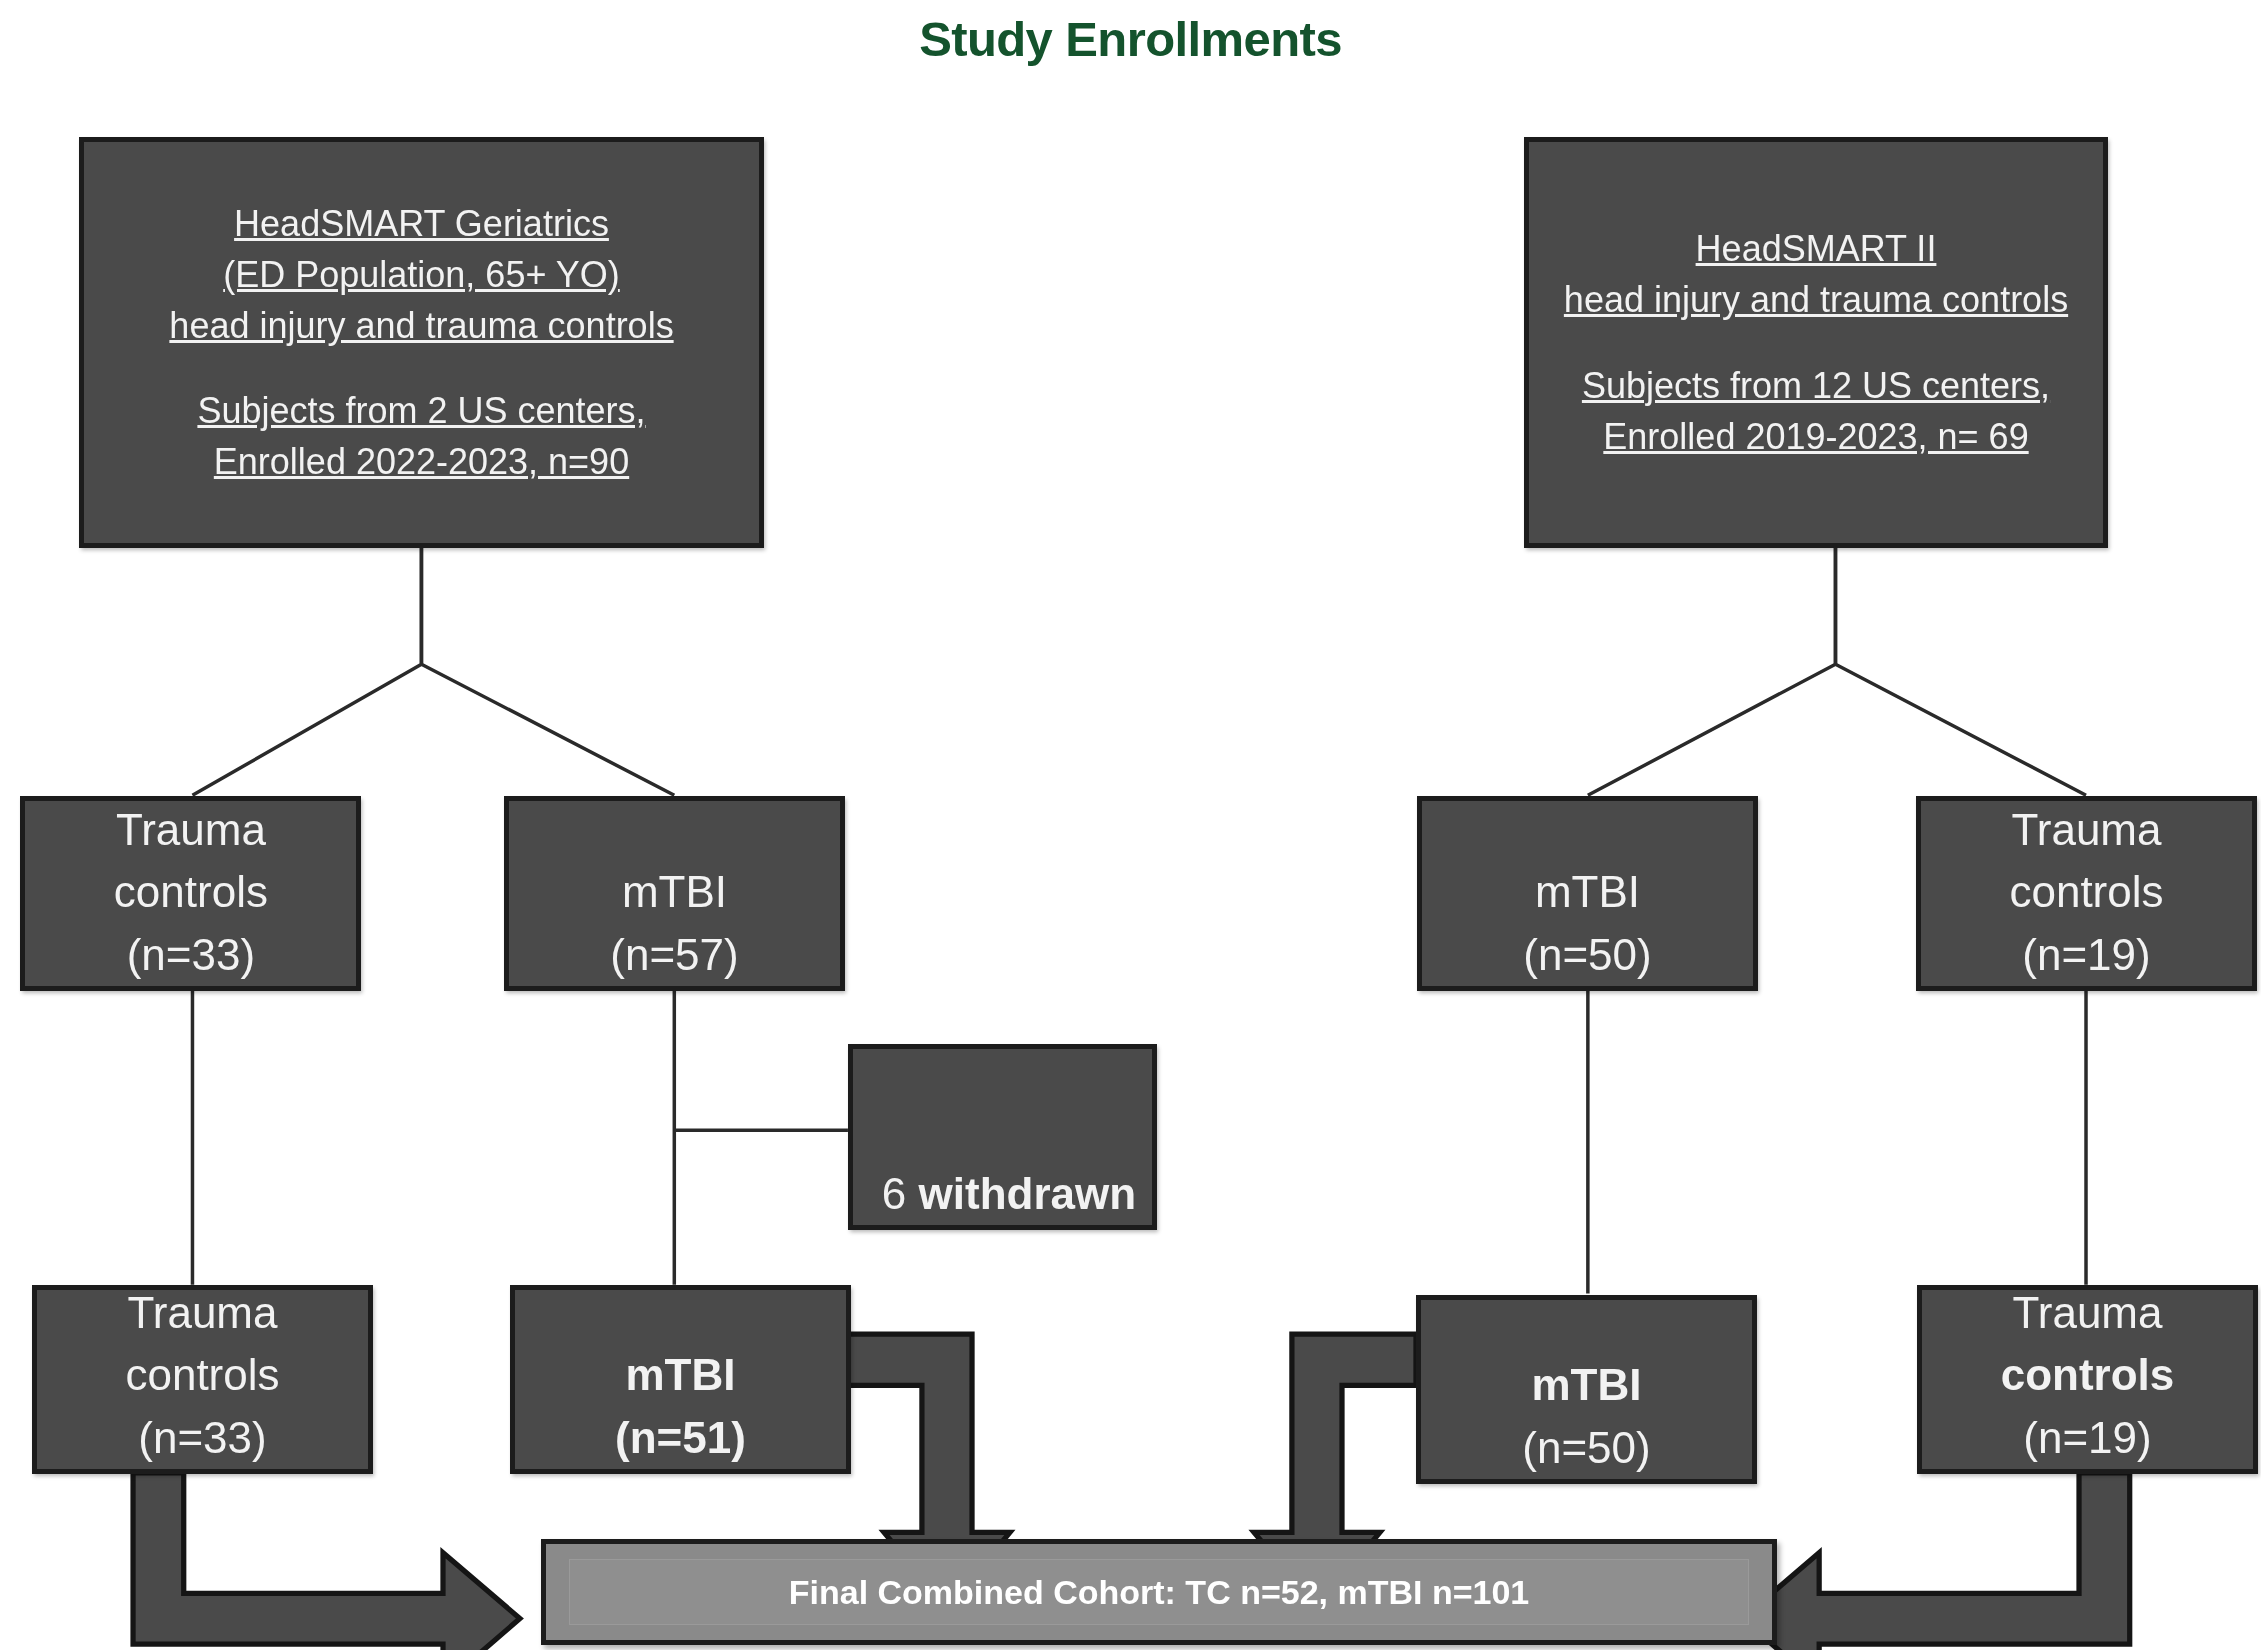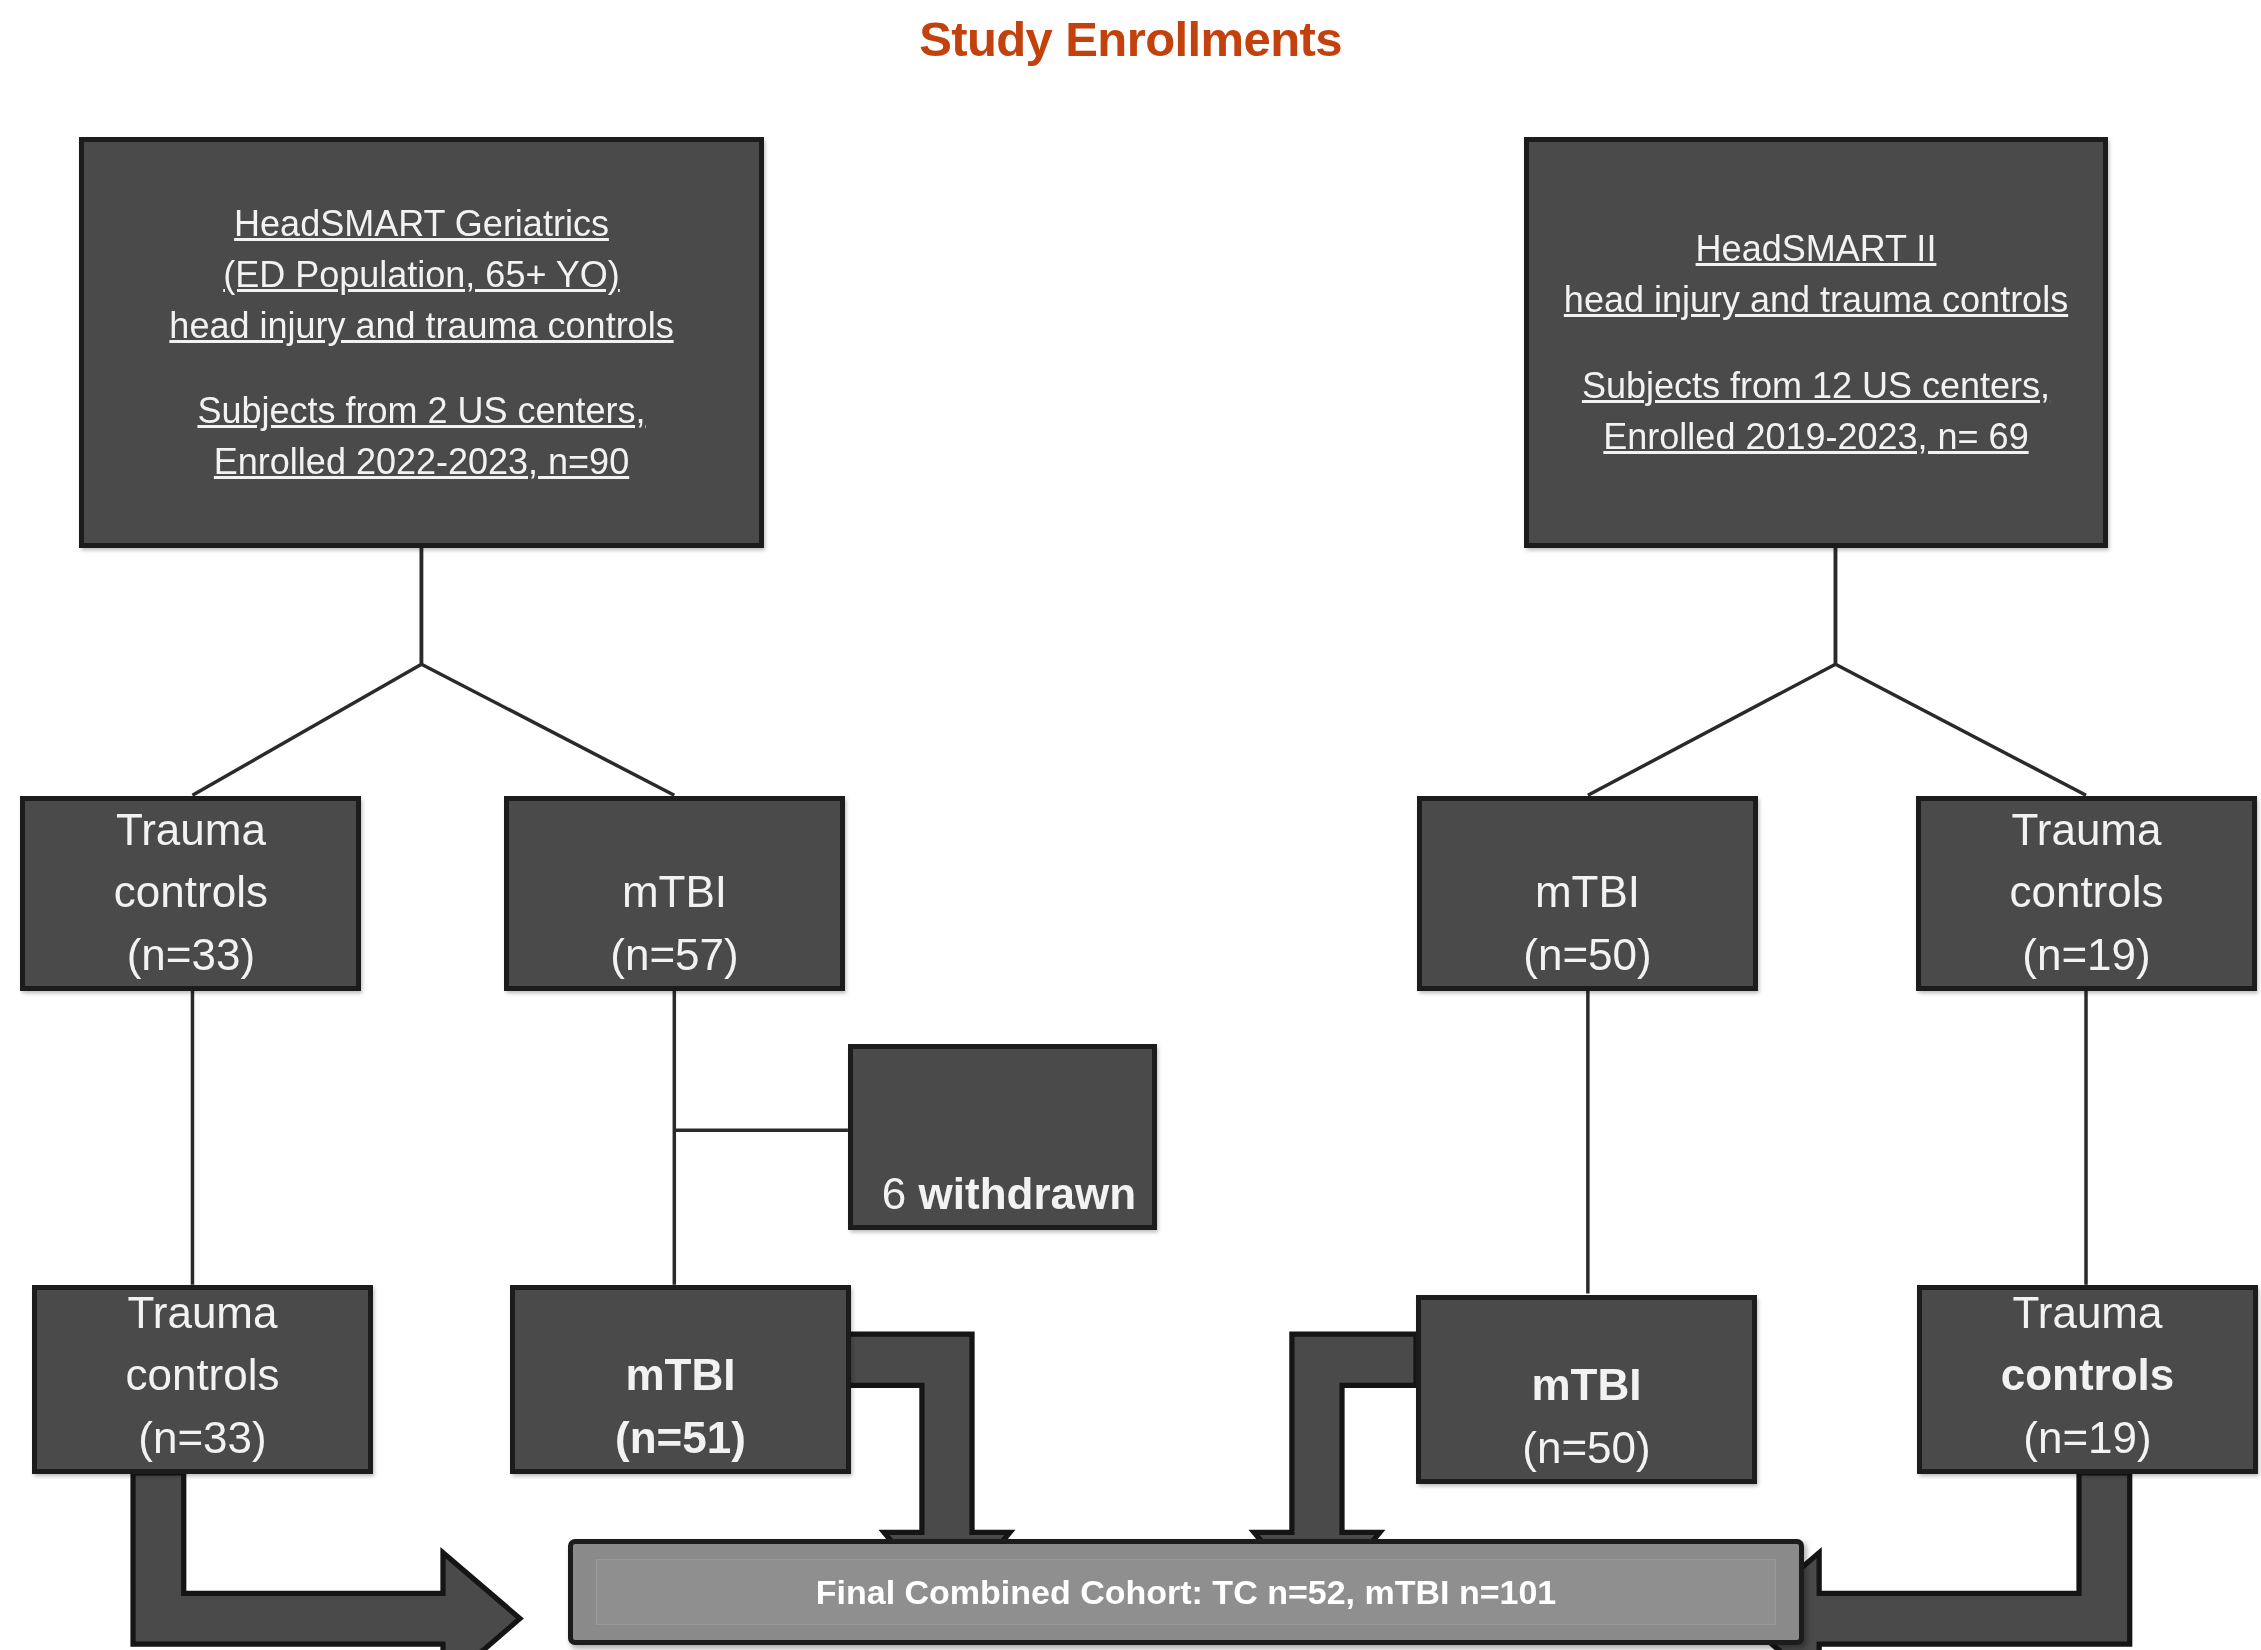--- a/index.html
+++ b/index.html
@@ -4,21 +4,21 @@
 <style>
   html,body{margin:0;padding:0;background:#ffffff;}
   body{
     font-family:"Liberation Sans", sans-serif;
     width:2261px;height:1650px;position:relative;overflow:hidden;
   }
   #stage{position:absolute;inset:0;width:2261px;height:1650px;}
 
   .title{
     position:absolute;top:10.5px;left:0;width:2261px;text-align:center;
-    font-size:49px;font-weight:bold;color:#c2410c;letter-spacing:-0.6px;
+    font-size:49px;font-weight:bold;color:#14532d;letter-spacing:-0.6px;
   }
 
   
   .box{
     position:absolute;
     background:#4a4a4a;
     border:5.2px solid #1c1c1c;
     box-sizing:border-box;
     color:#f2f2f2;
     display:flex;align-items:center;justify-content:center;
@@ -168,19 +168,19 @@
     </span>
   </div>
 
   <div class="box f-mid" style="left:1917px;top:1285px;width:341px;height:189px;">
     <span class="txt">
       <span class="ln"><span>Trauma </span><span class="bold">controls</span></span>
       <span class="ln">(n=19)</span>
     </span>
   </div>
 
-  <div class="finalbar" style="left:568px;top:1539px;width:1236px;height:106px;border-radius:7px;">
+  <div class="finalbar" style="left:541px;top:1539px;width:1236px;height:106px;">
     <span class="inset"></span>
     <span class="txt f-bar">Final Combined Cohort: TC n=52, mTBI n=101</span>
   </div>
 
 </div>
 
 
 </body></html>

